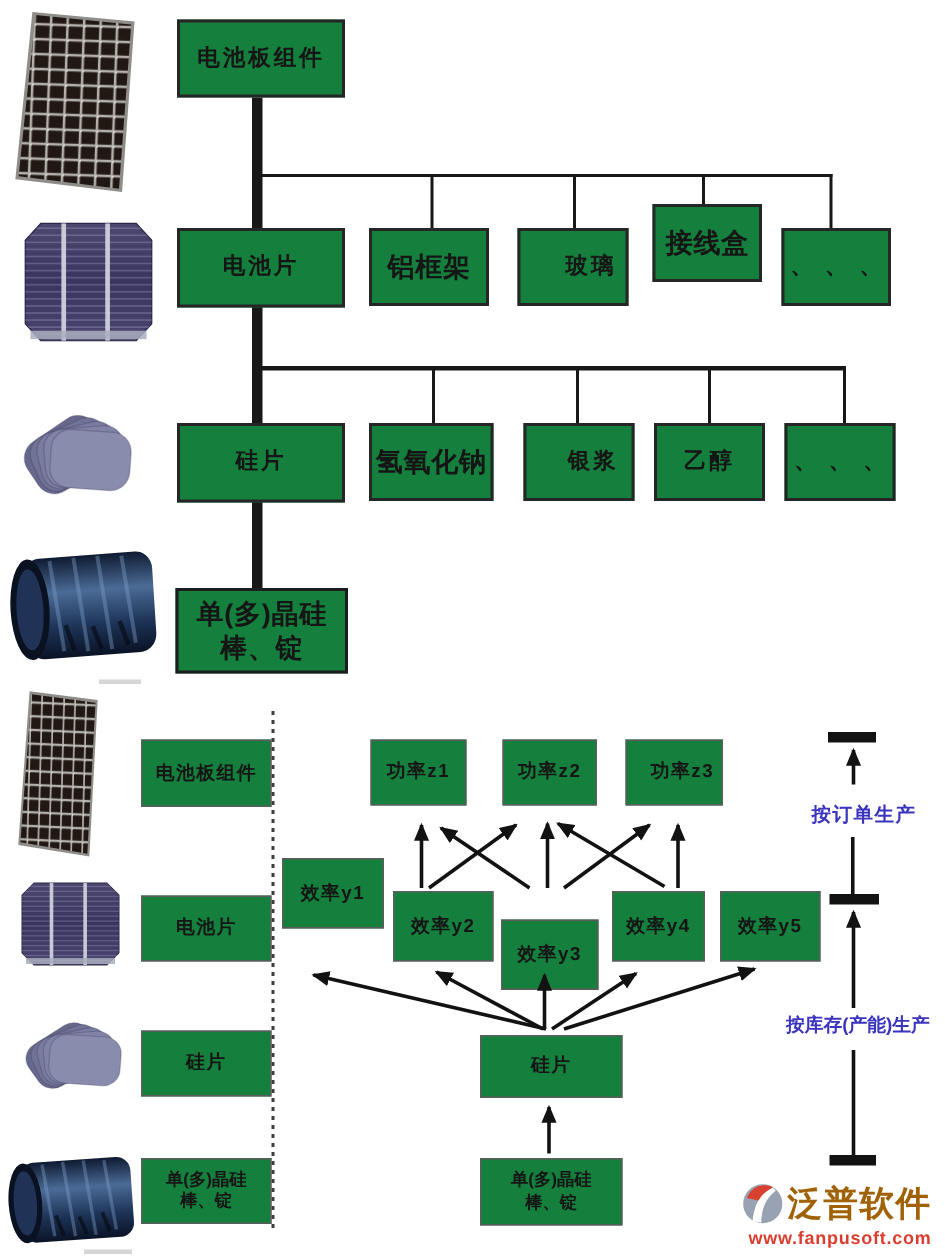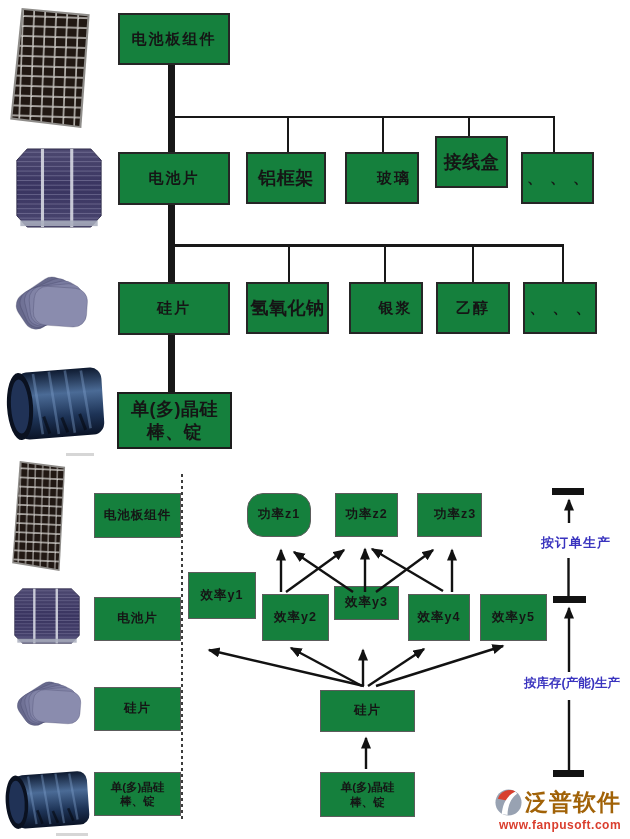--- a/index.html
+++ b/index.html
@@ -182,26 +182,26 @@
     <div class="bx top-bx" style="left: 349px; top: 282px; width: 74px; height: 52px; padding-left: 19px;">银浆</div>
     <div class="bx top-bx" style="left: 436px; top: 282px; width: 74px; height: 52px;">乙醇</div>
     <div class="bx top-bx dots" style="left: 523px; top: 282px; width: 74px; height: 52px;">、、、</div>
     <div class="bx top-bx f13 bb" style="left: 117px; top: 392px; width: 115px; height: 57px;">单(多)晶硅
 棒、锭</div>
     <div class="bx bot-bx" style="left: 94px; top: 493px; width: 87px; height: 45px;">电池板组件</div>
     <div class="bx bot-bx" style="left: 94px; top: 597px; width: 87px; height: 44px;">电池片</div>
     <div class="bx bot-bx" style="left: 94px; top: 687px; width: 87px; height: 44px;">硅片</div>
     <div class="bx bot-bx f11" style="left: 94px; top: 772px; width: 87px; height: 44px;">单(多)晶硅
 棒、锭</div>
-    <div class="bx bot-bx" style="left: 247px; top: 493px; width: 64px; height: 44px; border-radius: 16px;">功率z1</div>
+    <div class="bx bot-bx" style="left: 247px; top: 493px; width: 64px; height: 44px;">功率z1</div>
     <div class="bx bot-bx" style="left: 335px; top: 493px; width: 63px; height: 44px;">功率z2</div>
     <div class="bx bot-bx" style="left: 417px; top: 493px; width: 65px; height: 44px; padding-left: 11px;">功率z3</div>
     <div class="bx bot-bx" style="left: 188px; top: 572px; width: 68px; height: 47px;">效率y1</div>
     <div class="bx bot-bx" style="left: 262px; top: 594px; width: 67px; height: 47px;">效率y2</div>
-    <div class="bx bot-bx" style="left: 334px; top: 586px; width: 65px; height: 34px;">效率y3</div>
+    <div class="bx bot-bx" style="left: 334px; top: 613px; width: 65px; height: 47px;">效率y3</div>
     <div class="bx bot-bx" style="left: 408px; top: 594px; width: 62px; height: 47px;">效率y4</div>
     <div class="bx bot-bx" style="left: 480px; top: 594px; width: 67px; height: 47px;">效率y5</div>
     <div class="bx bot-bx" style="left: 320px; top: 690px; width: 95px; height: 42px;">硅片</div>
     <div class="bx bot-bx f11" style="left: 320px; top: 772px; width: 95px; height: 45px;">单(多)晶硅
 棒、锭</div>
     <div class="ln" style="left: 168px; top: 65px; width: 7px; height: 328px;"></div>
     <div class="ln" style="left: 171px; top: 116px; width: 384px; height: 2px;"></div>
     <div class="ln" style="left: 287px; top: 116px; width: 2px; height: 36px;"></div>
     <div class="ln" style="left: 382px; top: 116px; width: 2px; height: 36px;"></div>
     <div class="ln" style="left: 468px; top: 116px; width: 2px; height: 36px;"></div>

